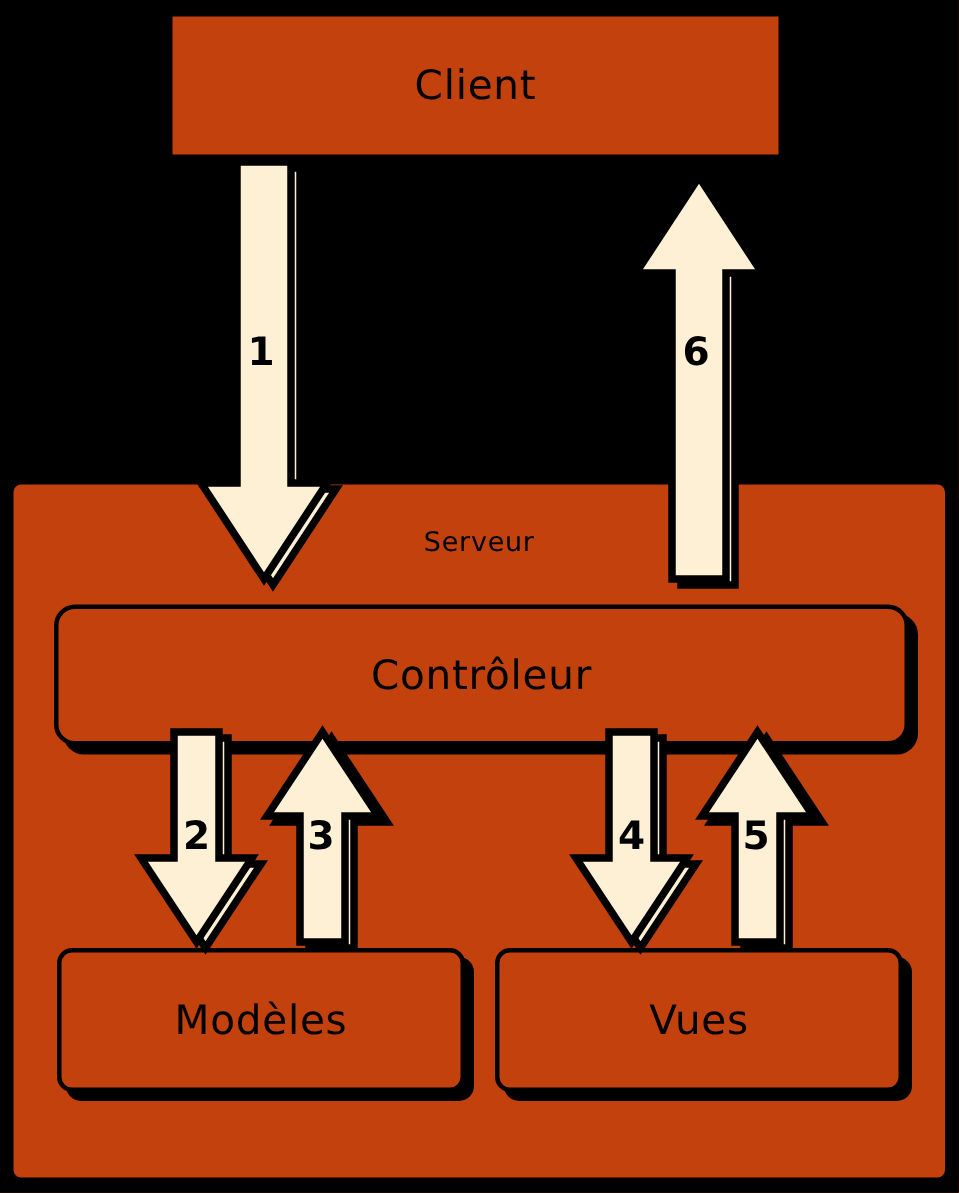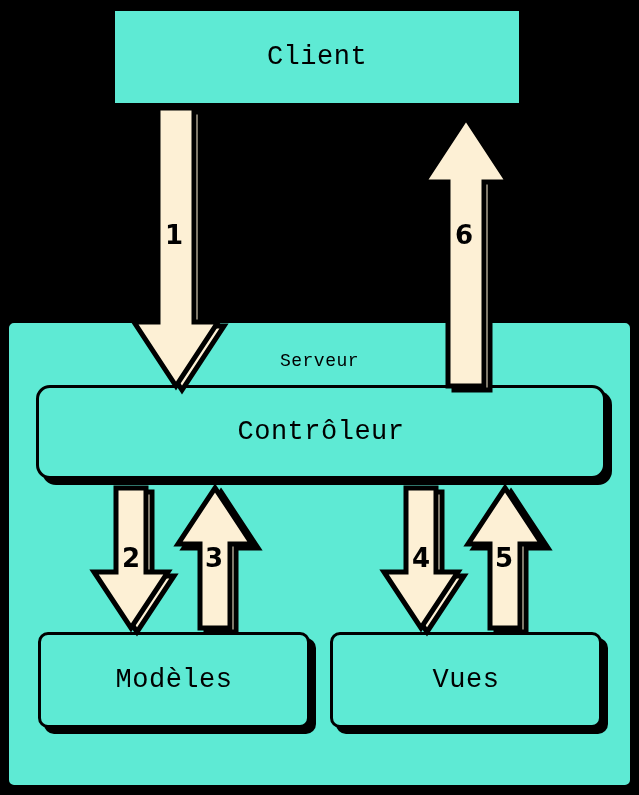--- a/index.html
+++ b/index.html
@@ -17,28 +17,27 @@
   .canvas {
     position: absolute;
     left: 0; top: 0;
     width: 639px;
     height: 795px;
     background: #000000;
   }
   
   .box {
     position: absolute;
-    background: #5eead4;
+    background: #c2410c;
     border: 3px solid #000000;
     box-sizing: border-box;
     box-shadow: 6px 6px 0 0 #000000;
     display: flex;
     align-items: center;
     justify-content: center;
-    font-family: Liberation Mono, monospace;
   }
   .box-label {
     font-size: 27px;
     color: #000000;
     letter-spacing: 0.5px;
     white-space: nowrap;
   }
   .box.sharp {
     border-radius: 0;
   }
@@ -64,21 +63,21 @@
     font-size: 18px;
   }
   #client-box {
     left: 112px;
     top: 8px;
     width: 410px;
     height: 98px;
   }
   #controller-box {
     left: 36px;
-    top: 385px;
+    top: 403px;
     width: 570px;
     height: 94px;
   }
   #models-box {
     left: 38px;
     top: 632px;
     width: 272px;
     height: 96px;
   }
   #views-box {

